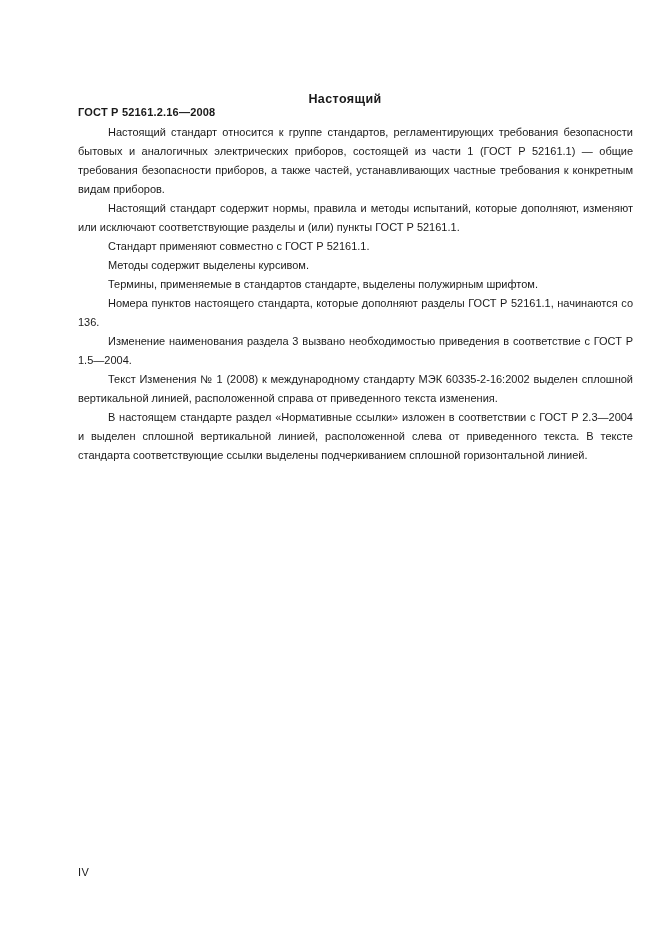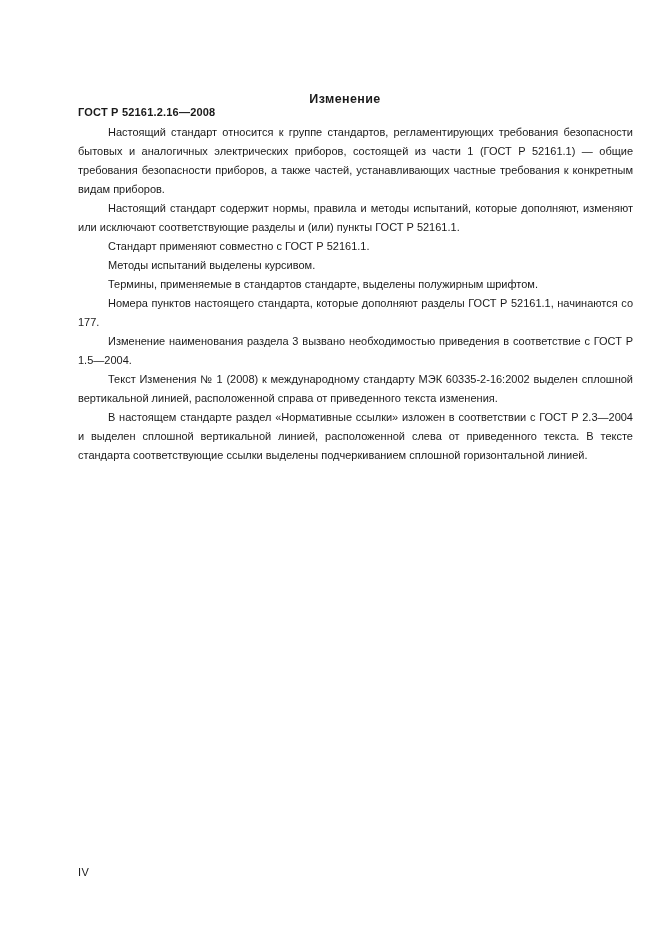--- a/index.html
+++ b/index.html
@@ -60,29 +60,29 @@
     letter-spacing: 0.5px;
   }
 </style>
 </head>
 <body>
 
 <div class="page">
 
   <div class="doc-header">ГОСТ Р 52161.2.16—2008</div>
 
-  <div class="doc-title">Изменение</div>
+  <div class="doc-title">Настоящий</div>
 
   <div class="doc-body">
     <p>Настоящий стандарт относится к группе стандартов, регламентирующих требования безопасности бытовых и аналогичных электрических приборов, состоящей из части 1 (ГОСТ Р 52161.1) — общие требования безопасности приборов, а также частей, устанавливающих частные требования к конкретным видам приборов.</p>
     <p>Настоящий стандарт содержит нормы, правила и методы испытаний, которые дополняют, изменяют или исключают соответствующие разделы и (или) пункты ГОСТ Р 52161.1.</p>
     <p>Стандарт применяют совместно с ГОСТ Р 52161.1.</p>
-    <p>Методы испытаний выделены курсивом.</p>
+    <p>Методы содержит выделены курсивом.</p>
     <p>Термины, применяемые в стандартов стандарте, выделены полужирным шрифтом.</p>
-    <p>Номера пунктов настоящего стандарта, которые дополняют разделы ГОСТ Р 52161.1, начинаются со 177.</p>
+    <p>Номера пунктов настоящего стандарта, которые дополняют разделы ГОСТ Р 52161.1, начинаются со 136.</p>
     <p>Изменение наименования раздела 3 вызвано необходимостью приведения в соответствие с ГОСТ Р 1.5—2004.</p>
     <p>Текст Изменения № 1 (2008) к международному стандарту МЭК 60335-2-16:2002 выделен сплошной вертикальной линией, расположенной справа от приведенного текста изменения.</p>
     <p>В настоящем стандарте раздел «Нормативные ссылки» изложен в соответствии с ГОСТ Р 2.3—2004 и выделен сплошной вертикальной линией, расположенной слева от приведенного текста. В тексте стандарта соответствующие ссылки выделены подчеркиванием сплошной горизонтальной линией.</p>
   </div>
 
   <div class="page-number">IV</div>
 
 </div>
 
 </body></html>

